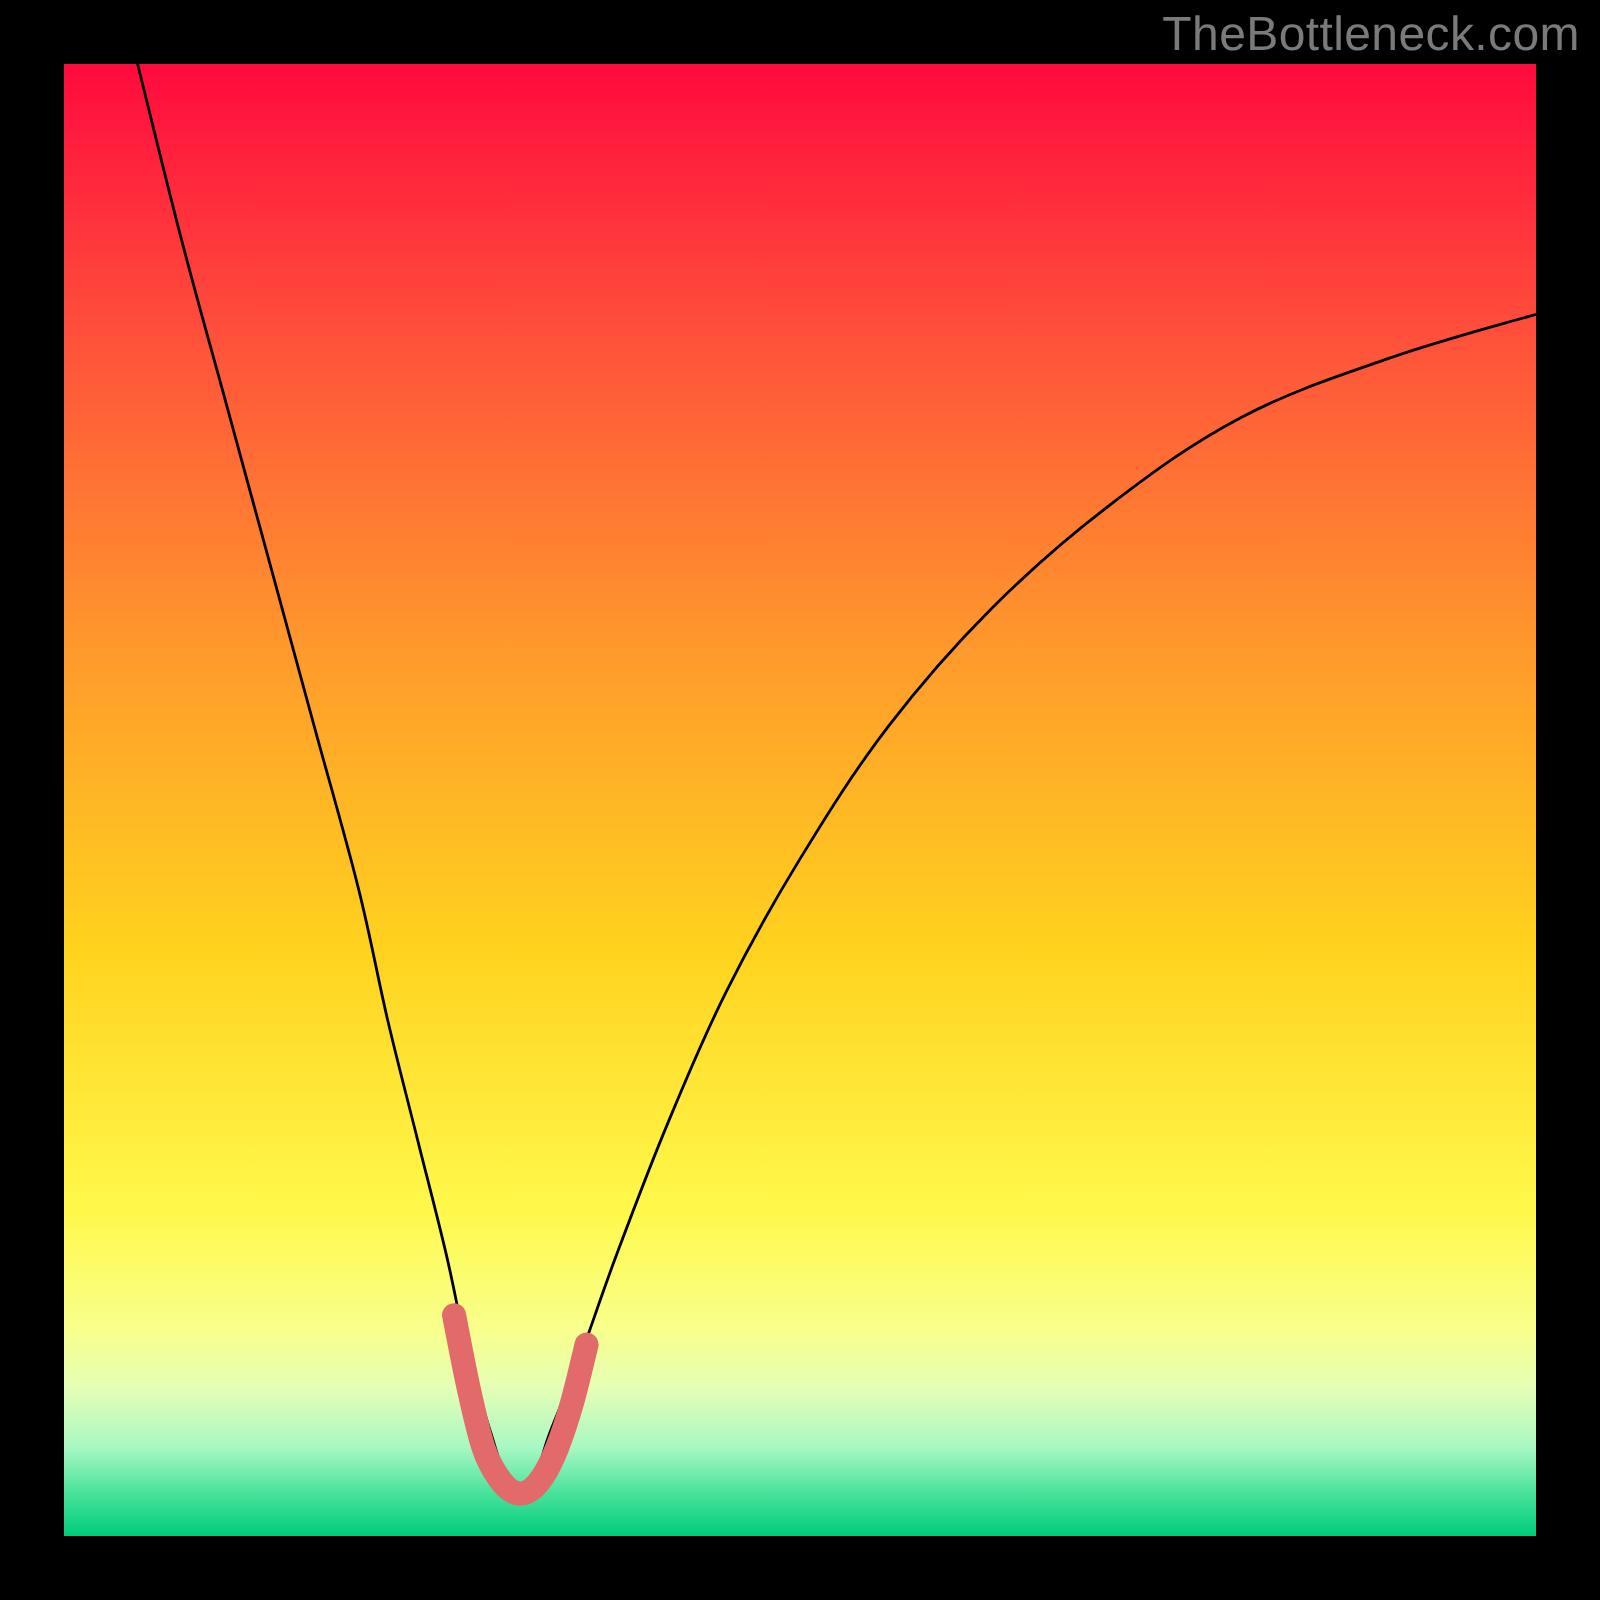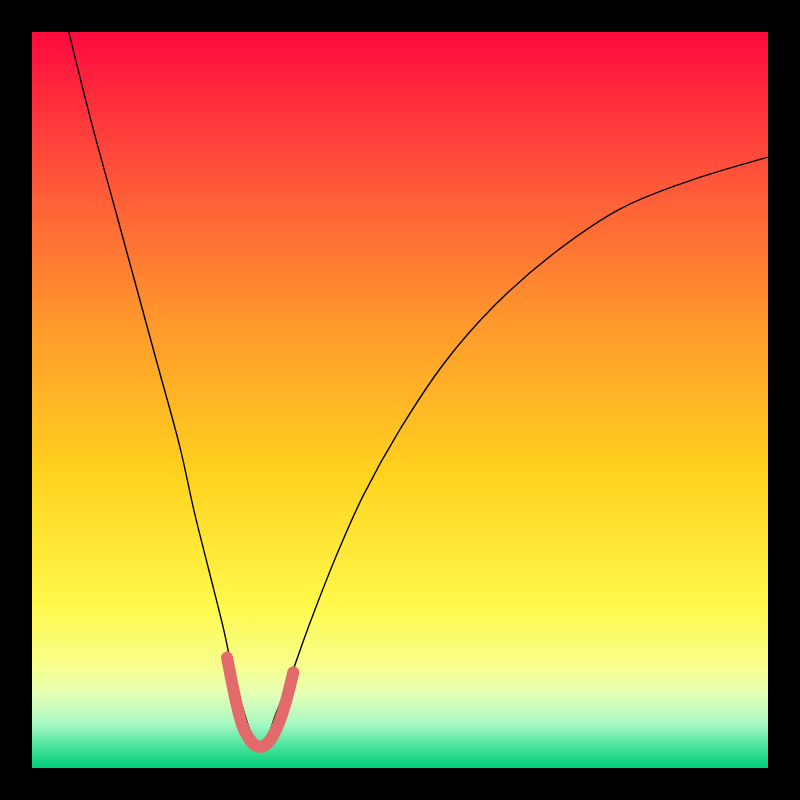--- a/index.html
+++ b/index.html
@@ -36,20 +36,21 @@
     width: 736px;
     height: 736px;
     display: block;
   }
 </style>
 </head>
 <body>
 
 <div class="frame">
 
+  <div class="watermark">TheBottleneck.com</div>
 
   <svg class="plot" viewBox="0 0 100 100" preserveAspectRatio="none">
     <defs>
       <linearGradient id="bg-grad" x1="0" y1="0" x2="0" y2="1">
 
       <stop offset="0%" stop-color="#ff0a3e"></stop>
           <stop offset="20%" stop-color="#ff563a"></stop>
           <stop offset="40%" stop-color="#ff9a2c"></stop>
           <stop offset="60%" stop-color="#ffd21e"></stop>
           <stop offset="78%" stop-color="#fff94c"></stop>

